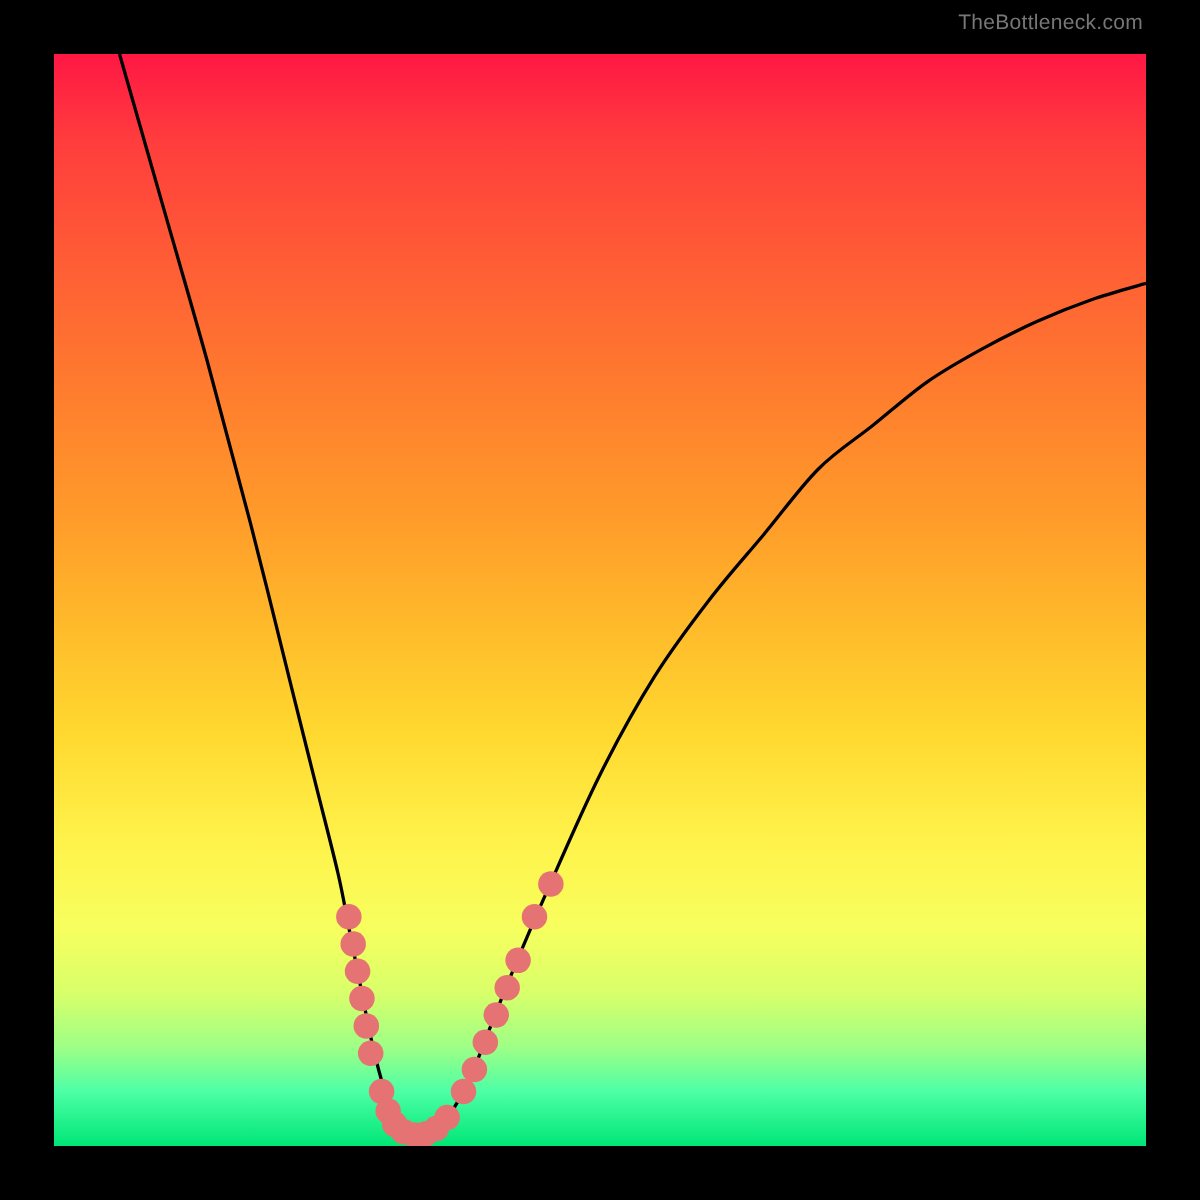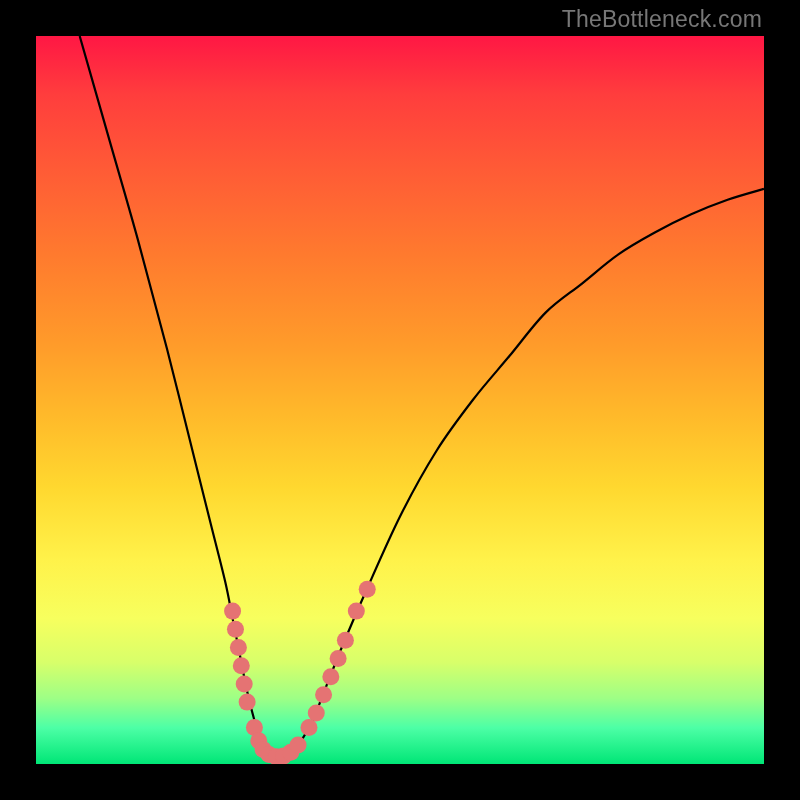--- a/index.html
+++ b/index.html
@@ -14,21 +14,21 @@
       #ff9a2a 42%,
       #ffb92a 52%,
       #ffd82f 62%,
       #fff24a 72%,
       #f7ff5e 80%,
       #d8ff6a 86%,
       #9dff86 91%,
       #4dffa6 95%,
       #00e676 100%);}
   svg.curve{position:absolute;left:0;top:0;width:728px;height:728px;display:block}
-  .watermark{position:absolute;right:38px;top:6px;color:#777;font-size:23px;font-weight:500;letter-spacing:0.2px}
+  .watermark{position:absolute;right:38px;top:6px;color:#777;font-size:14px;font-weight:500;letter-spacing:0.2px}
 </style>
 </head>
 <body>
 
 <div class="frame">
   <div class="watermark">TheBottleneck.com</div>
   <div class="plot">
     <div class="grad"></div>
     <svg class="curve" viewBox="0 0 728 728" preserveAspectRatio="none">
       <path id="curve-path" fill="none" stroke="#000000" stroke-width="2.2" d="M43.68,0 C48.53333333333333,16.98666666666666 63.09333333333333,67.94666666666663 72.8,101.91999999999996 C82.50666666666666,135.8933333333333 92.21333333333335,168.65333333333336 101.92000000000002,203.84000000000003 C111.62666666666668,239.0266666666667 121.33333333333333,275.4266666666667 131.04,313.04 C140.74666666666667,350.65333333333336 152.88,400.40000000000003 160.16,429.52000000000004 C167.44,458.64000000000004 169.86666666666667,468.3466666666667 174.72,487.76 C179.57333333333332,507.1733333333333 185.64,530.2266666666667 189.28,546 C192.92000000000002,561.7733333333333 194.13333333333333,570.2666666666667 196.56,582.4 C198.98666666666668,594.5333333333333 201.41333333333336,606.6666666666666 203.84000000000003,618.8 C206.2666666666667,630.9333333333333 208.69333333333333,644.28 211.11999999999998,655.2 C213.54666666666662,666.1200000000001 215.97333333333333,675.8266666666667 218.4,684.32 C220.82666666666668,692.8133333333334 223.25333333333333,700.6999999999999 225.68,706.16 C228.10666666666668,711.62 230.53333333333333,714.6533333333334 232.96,717.08 C235.38666666666668,719.5066666666667 237.81333333333333,720.1133333333333 240.24,720.72 C242.66666666666669,721.3266666666667 245.09333333333336,721.3266666666667 247.52,720.72 C249.94666666666666,720.1133333333333 252.37333333333333,718.9000000000001 254.79999999999998,717.08 C257.22666666666663,715.26 258.44,715.26 262.08,709.8 C265.71999999999997,704.3399999999999 271.78666666666663,694.6333333333334 276.64,684.32 C281.49333333333334,674.0066666666667 286.34666666666664,660.0533333333333 291.2,647.92 C296.05333333333334,635.7866666666666 299.6933333333333,626.0799999999999 305.76,611.52 C311.82666666666665,596.96 317.8933333333334,582.4 327.6,560.56 C337.3066666666667,538.7199999999999 351.8666666666667,504.74666666666667 364,480.48 C376.1333333333333,456.21333333333337 388.2666666666667,434.37333333333333 400.40000000000003,414.96 C412.53333333333336,395.5466666666666 424.6666666666667,379.7733333333333 436.8,364 C448.93333333333334,348.2266666666667 461.06666666666666,334.87999999999994 473.2,320.31999999999994 C485.3333333333333,305.75999999999993 497.46666666666664,288.7733333333333 509.59999999999997,276.64 C521.7333333333333,264.50666666666666 533.8666666666667,257.22666666666663 546,247.51999999999998 C558.1333333333333,237.81333333333333 570.2666666666667,226.89333333333335 582.4,218.40000000000003 C594.5333333333333,209.90666666666672 606.6666666666666,203.2333333333334 618.8,196.56000000000006 C630.9333333333333,189.8866666666667 643.0666666666667,183.82000000000002 655.2,178.36 C667.3333333333334,172.9 679.4666666666667,168.04666666666662 691.6,163.79999999999995 C703.7333333333333,159.55333333333328 721.9333333333334,154.7 728,152.88"></path>

